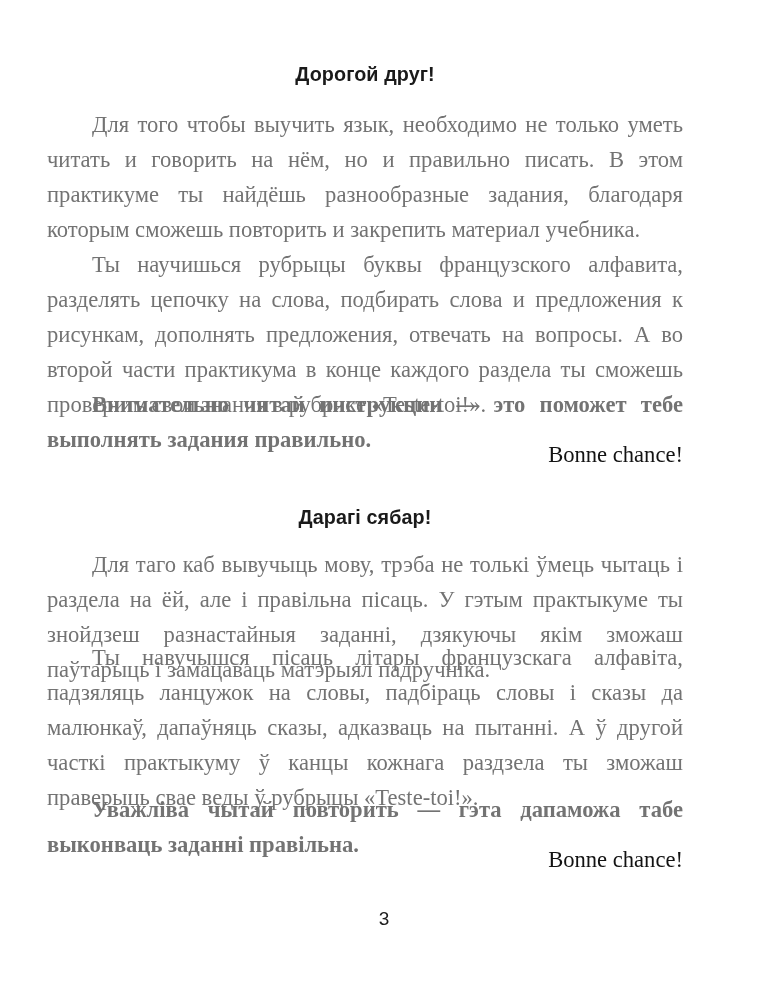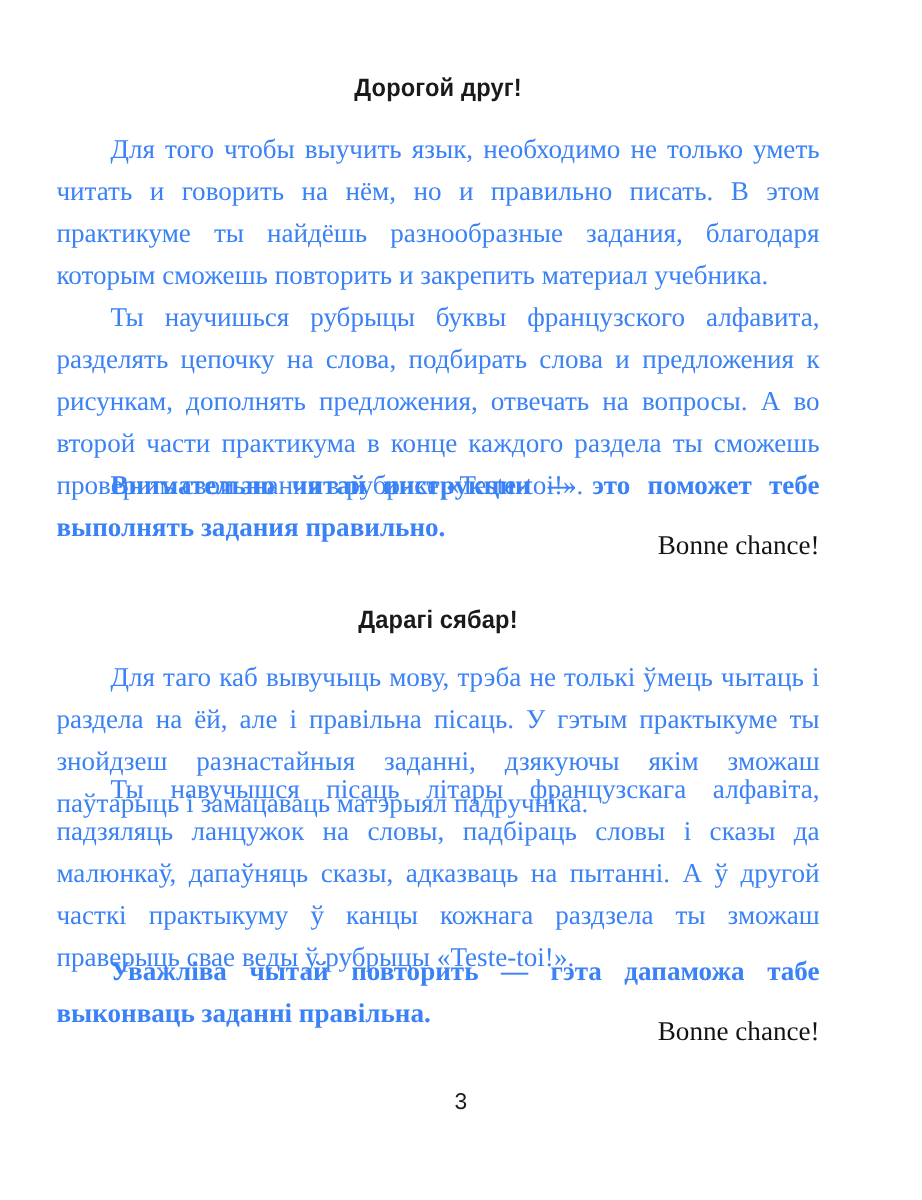--- a/index.html
+++ b/index.html
@@ -38,21 +38,21 @@
     margin: 0;
     transform: scaleX(0.94);
     transform-origin: center center;
   }
 
   
   .para {
     font-family: "Liberation Serif", "DejaVu Serif", serif;
     font-size: 22.6px;
     line-height: 35px;
-    color: #3b82f6;
+    color: #737373;
     text-align: justify;
     text-justify: inter-word;
     text-indent: 45px;
     margin: 0;
     hyphens: manual;
     -webkit-hyphens: manual;
   }
 
   .para.last-line-natural {
     text-align-last: left;

